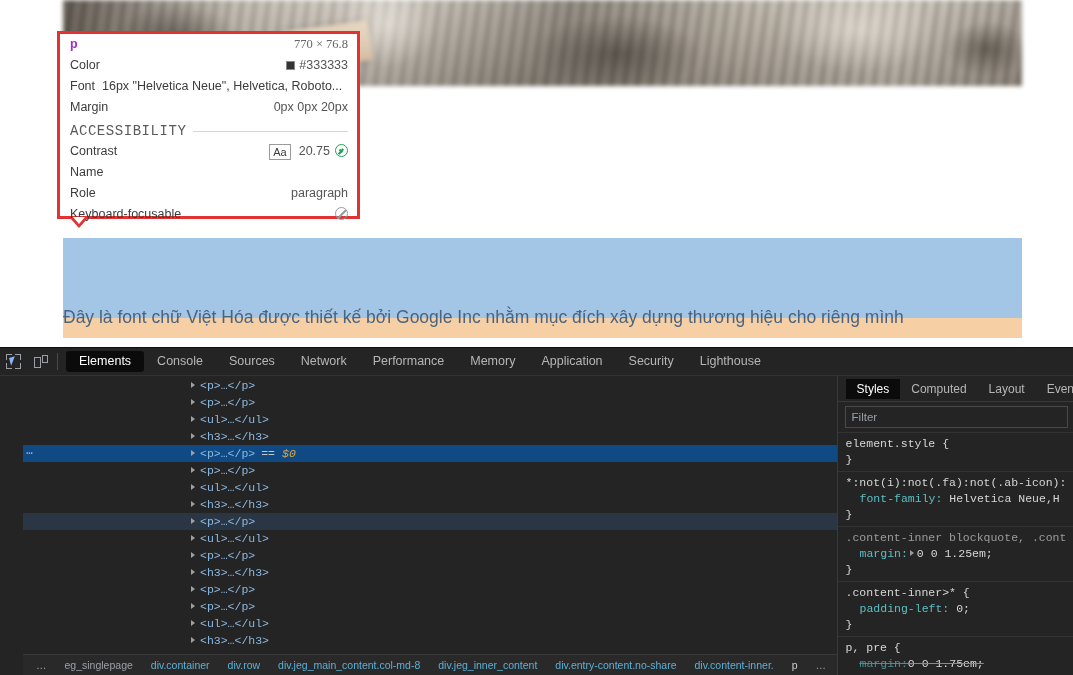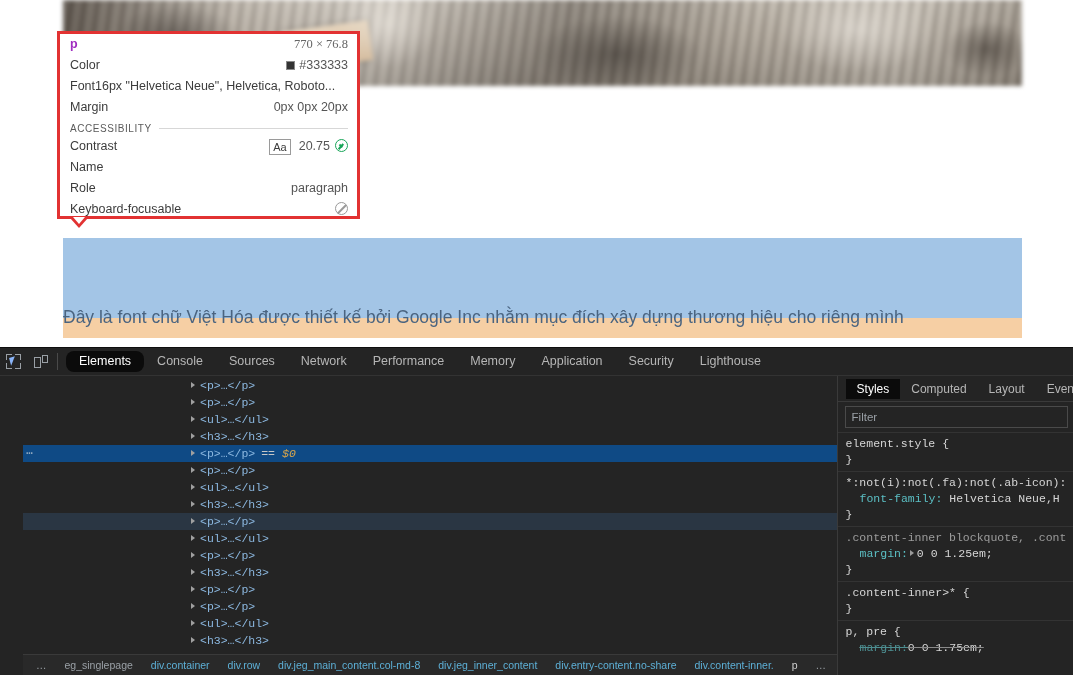--- a/index.html
+++ b/index.html
@@ -100,35 +100,35 @@
     border-top: 7px solid #ffffff;
   }
   .tt-row {
     display: flex; align-items: baseline; justify-content: space-between;
     padding: 1px 9px 1px 10px; line-height: 19px; white-space: nowrap;
   }
   .tt-row .k { color: #3c3c3c; flex: 0 0 auto; }
   .tt-row .v { color: #555; flex: 0 0 auto; text-align: left; }
   .tt-tag { color: #a02dc0; font-weight: bold; }
   .tt-dims { color: #666; font-family: Liberation Serif, serif; }
-  .tt-font-line { display: flex; padding: 1px 9px 1px 10px; line-height: 19px; }
+  .tt-font-line { display: flex; gap: 7px; padding: 1px 9px 1px 10px; line-height: 19px; }
   .tt-font-line .k { flex: 0 0 auto; }
   .tt-font-line .v {
     flex: 1 1 auto; overflow: hidden; text-overflow: ellipsis; white-space: nowrap; color: #3c3c3c;
   }
   .swatch {
     display: inline-block; width: 9px; height: 9px; background: #333333;
     border: 1px solid #8a8a8a; margin-right: 4px; vertical-align: -1px;
   }
   .tt-a11y-head {
     display: flex; align-items: center; gap: 7px;
     padding: 5px 9px 2px 10px;
   }
   .tt-a11y-head .lbl {
-    font-size: 10px; letter-spacing: .55px; color: #5a5a5a; text-transform: uppercase;
+    font-size: 14px; letter-spacing: .55px; color: #5a5a5a; text-transform: uppercase; font-family: Liberation Mono, monospace;
   }
   .tt-a11y-head .rule { flex: 1 1 auto; height: 1px; background: #d7d7d7; }
   .aa-box {
     display: inline-block; border: 1px solid #9a9a9a; padding: 0 3px;
     font-size: 11px; line-height: 14px; color: #3c3c3c; background: #fff;
     vertical-align: middle;
   }
   .check-ok {
     display: inline-block; width: 13px; height: 13px; border-radius: 50%;
     border: 1.6px solid #18a558; position: relative; vertical-align: -2px;
@@ -190,21 +190,21 @@
   .ico-device .d2 {
     position: absolute; right: 0; top: 0; width: 6px; height: 8px;
     border: 1.4px solid #9aa0a6; background: #242424;
   }
   .dt-sep { width: 1px; height: 17px; background: #4a4a4a; margin: 0 8px 0 3px; }
   .dt-tabs { display: flex; align-items: center; height: 100%; }
   .dt-tab {
     padding: 0 13px; height: 21px; line-height: 21px; font-size: 12.5px;
     color: #b6b6b6; white-space: nowrap;
   }
-  .dt-tab.active { background: #0b0b0b; color: #ffffff; border-radius: 8px; }
+  .dt-tab.active { background: #0b0b0b; color: #ffffff; border-radius: 3px; }
 
   .dt-body {
     position: absolute; left: 0; top: 28px; right: 0; bottom: 0;
     display: flex;
     margin-left: 23px;
   }
   .dom-pane {
     position: relative; width: 855px; background: #242424; overflow: hidden;
   }
   .dom-scroll { position: absolute; inset: 0 0 21px 0; overflow: hidden; padding-top: 1px; }
@@ -428,20 +428,21 @@
               <div class="indent"><span class="prop">font-family:</span> <span class="val">Helvetica Neue,H</span></div>
               <div class="brace">}</div>
             </div>
             <div class="rule-block">
               <div class="sel-dim">.content-inner blockquote, .cont</div>
               <div class="indent"><span class="prop">margin:</span><i class="expander"></i><span class="val">0 0 1.25em;</span></div>
               <div class="brace">}</div>
             </div>
             <div class="rule-block">
               <div class="sel">.content-inner&gt;* {</div>
+              <div class="indent"><span class="prop">padding-left:</span> <span class="val">0;</span></div>
               <div class="brace">}</div>
             </div>
             <div class="rule-block">
               <div class="sel">p, pre {</div>
               <div class="indent struck"><span class="prop">margin:</span><span class="val">0 0 1.75em;</span></div>
             </div>
           </div>
       </div>
 
     </div>

